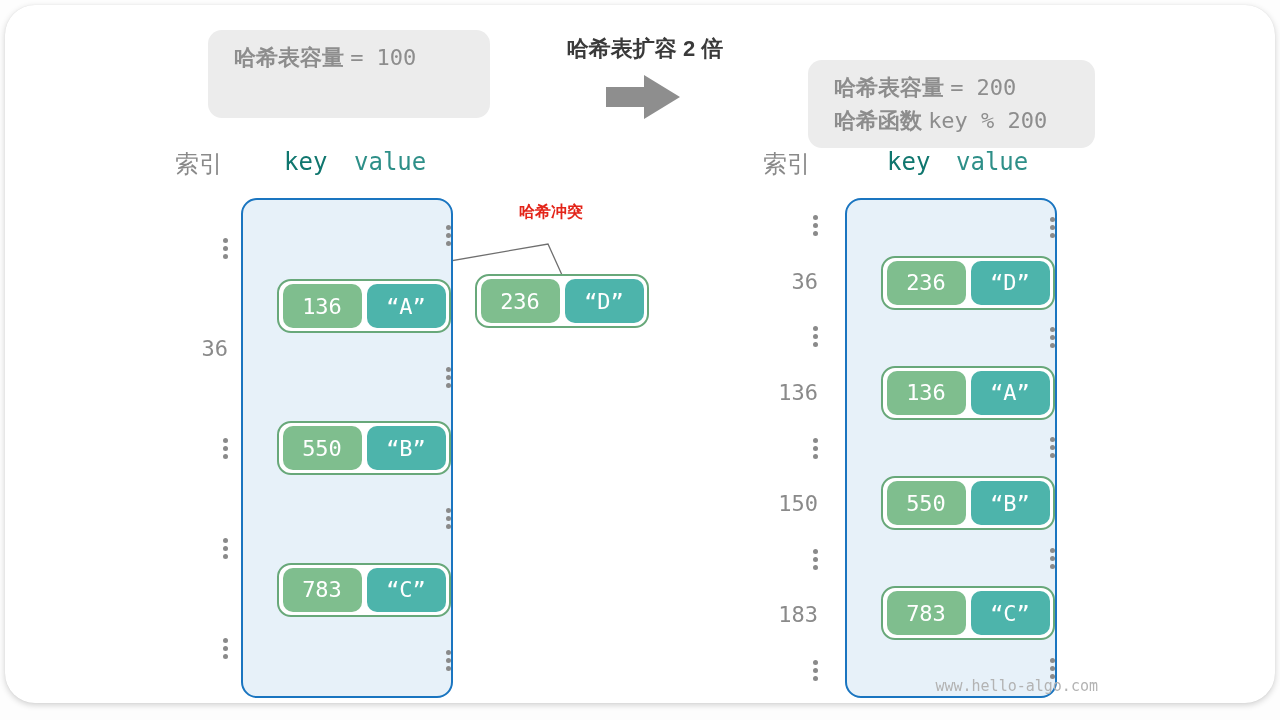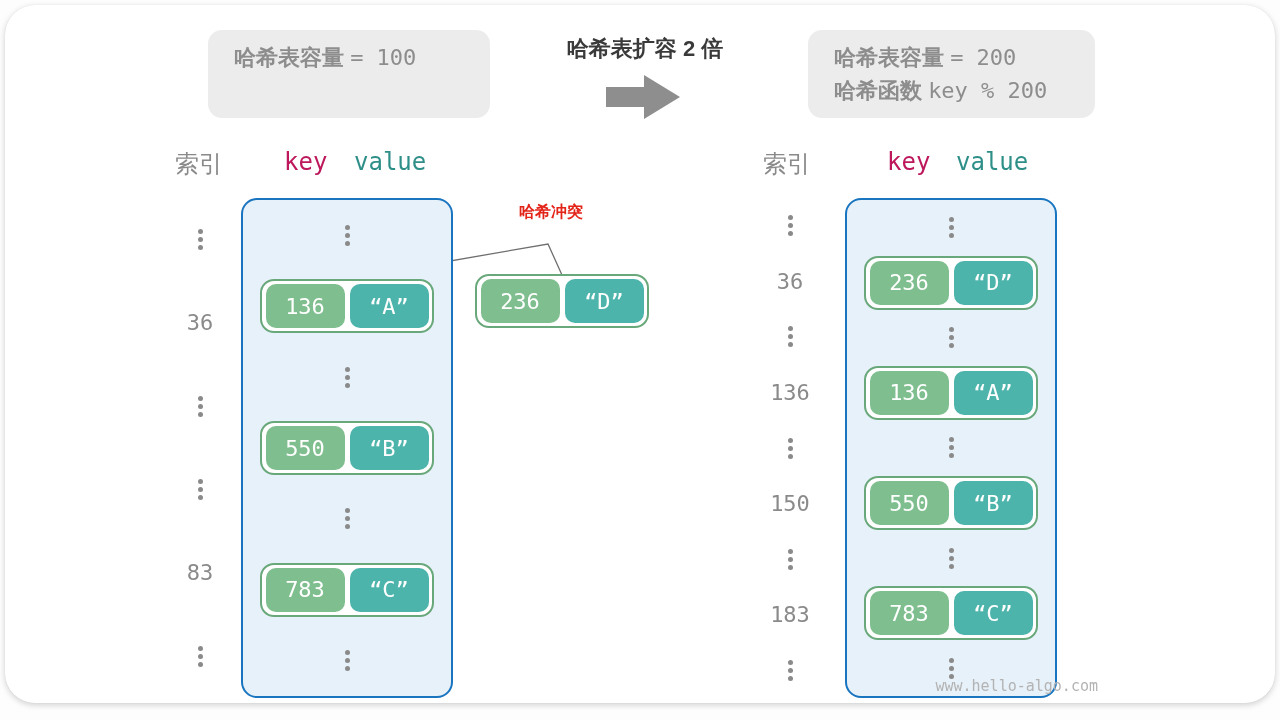--- a/index.html
+++ b/index.html
@@ -9,40 +9,40 @@
   .card { position: absolute; left: 5px; top: 5px; width: 1270px; height: 698px;
     background: #ffffff; border-radius: 30px;
     box-shadow: 0 2px 6px rgba(0,0,0,0.18), 0 0 1px rgba(0,0,0,0.10); }
 
   .mono { font-family: "DejaVu Sans Mono", "Liberation Mono", monospace; }
 
   
   .info-box { position: absolute; top: 30px; height: 88px; background: #ececec;
     border-radius: 14px; padding: 11px 0 0 26px; color: #8d8d8d; }
   .info-box.left  { left: 208px; width: 282px; }
-  .info-box.right { left: 808px; width: 287px; }
+  .info-box.right { left: 808px; width: 287px; margin-top: 30px; }
   .info-line { font-size: 22px; line-height: 33px; white-space: nowrap; }
   .info-line .cn { font-weight: bold; color: #8d8d8d; }
   .info-line .mono { color: #8d8d8d; }
 
   
   .expand-title { position: absolute; left: 645px; top: 34px; transform: translateX(-50%);
     font-size: 22px; font-weight: bold; color: #3a3a3a; white-space: nowrap; }
   .arrow-wrap { position: absolute; left: 606px; top: 75px; width: 76px; height: 46px; }
 
   
   .col-header { position: absolute; top: 148px; font-size: 24px; white-space: nowrap; }
   .col-header.idx { color: #8a8a8a; }
-  .col-header.key { color: #be185d; }
+  .col-header.key { color: #0f766e; }
   .col-header.val { color: #2e8f88; }
 
   
   .flex-col { position: absolute; top: 198px; height: 500px; display: flex;
     flex-direction: column; }
-  .flex-col > .cell { flex: 1; display: flex; align-items: center; justify-content: center; }
+  .flex-col > .cell { flex: 1; display: flex; align-items: center; justify-content: flex-end; }
   .index-col { width: 56px; }
   .index-col.l { left: 172px; }
   .index-col.r { left: 762px; }
   .index-text { font-size: 22px; color: #8a8a8a; }
 
   .bucket { width: 212px; background: #e7f1f9; border: 2.5px solid #1a75c0;
     border-radius: 16px; }
   .bucket.l { left: 241px; }
   .bucket.r { left: 845px; }
 
@@ -132,23 +132,20 @@
         </span>
       </div>
     <div class="cell">
         <span class="dots">
           <i></i>
           <i></i>
           <i></i>
         </span>
       </div>
     <div class="cell">
-        <span class="index-text mono">83</span>
-      </div>
-    <div class="cell">
         <span class="dots">
           <i></i>
           <i></i>
           <i></i>
         </span>
       </div>
   </div>
 
   <div class="flex-col bucket l">
     <div class="cell">

